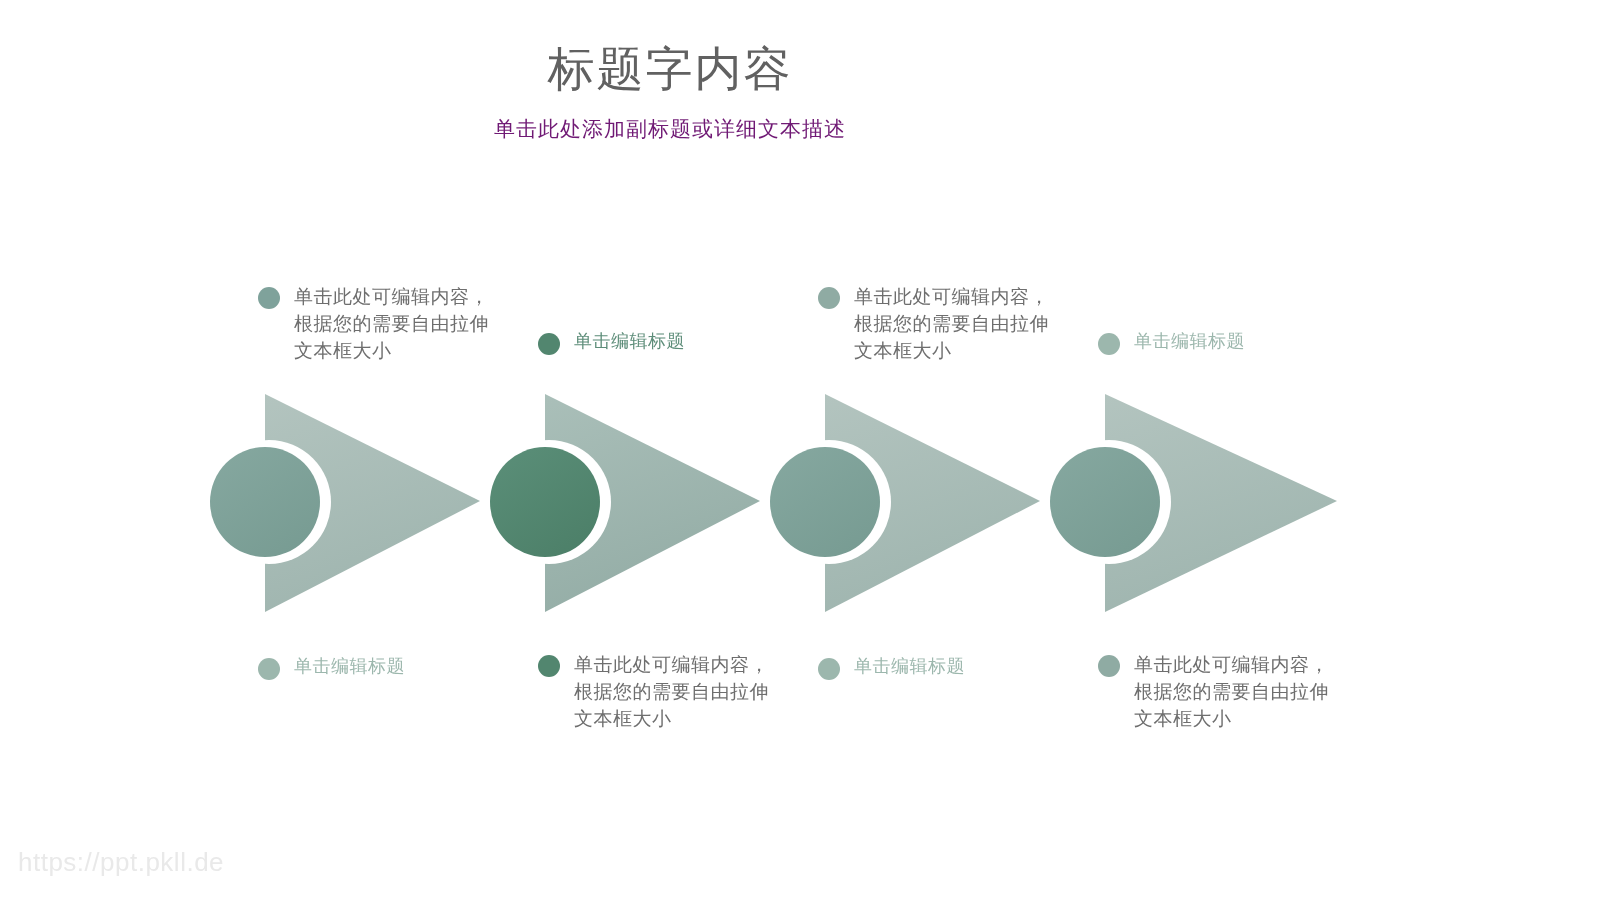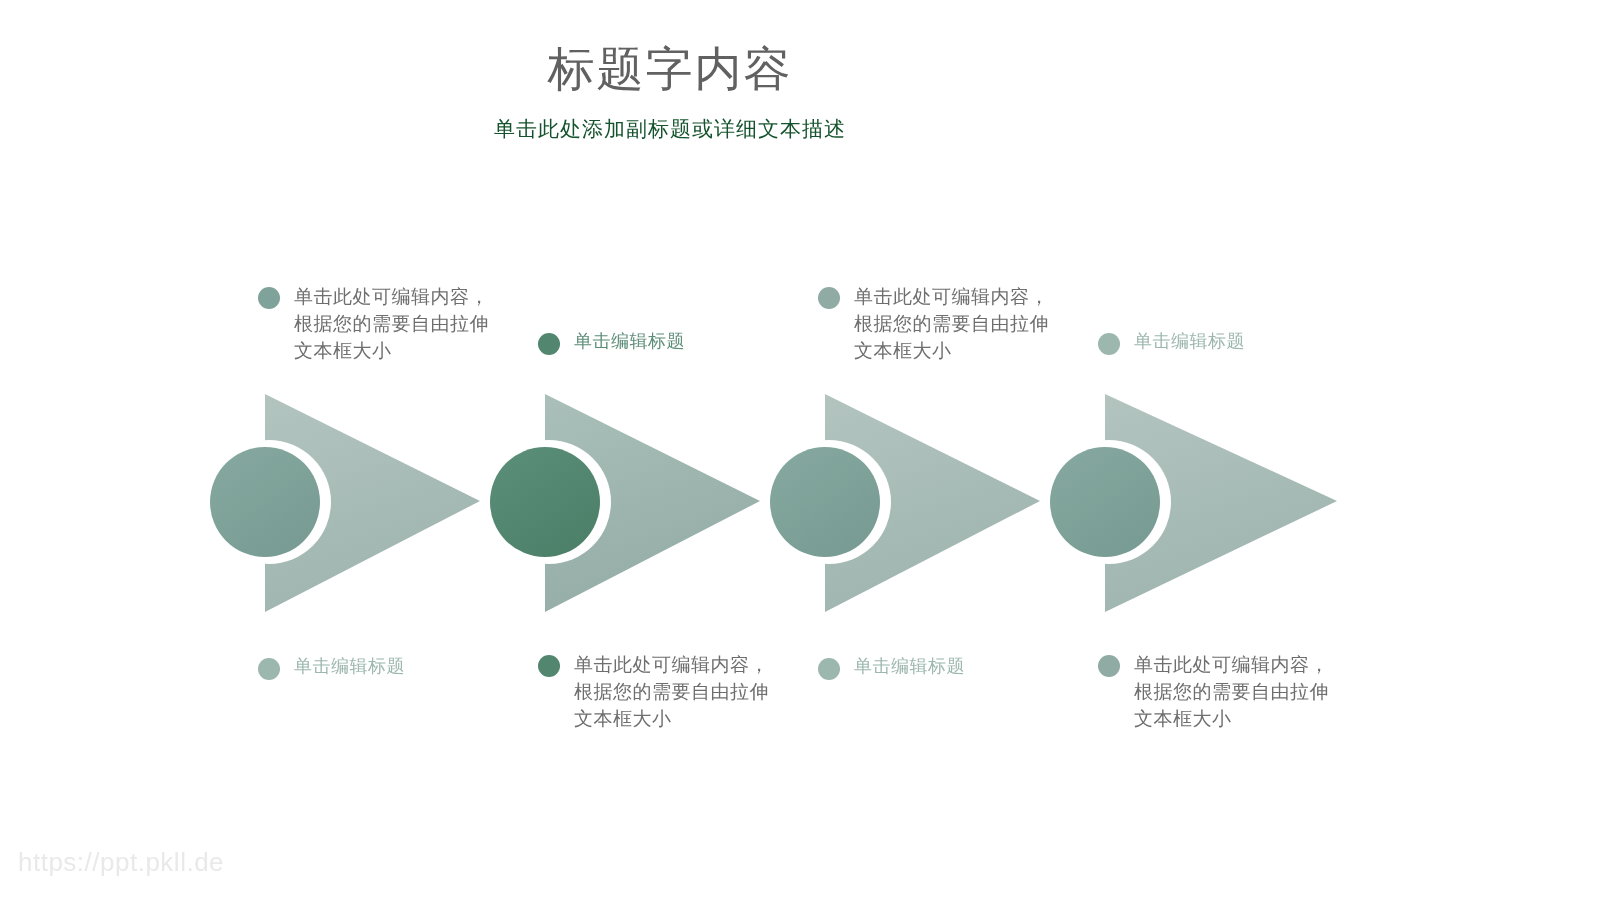--- a/index.html
+++ b/index.html
@@ -31,21 +31,21 @@
     font-size: 47px;
     font-weight: 400;
     color: #616161;
     letter-spacing: 2px;
     line-height: 1.25;
   }
   .slide-subtitle {
     margin-top: 16px;
     font-size: 21px;
     font-weight: 400;
-    color: #14532d;
+    color: #701a75;
     letter-spacing: 1px;
   }
 
   
   .stage {
     position: absolute;
     top: 16px;
     left: 0;
     width: 1600px;
     height: 900px;

